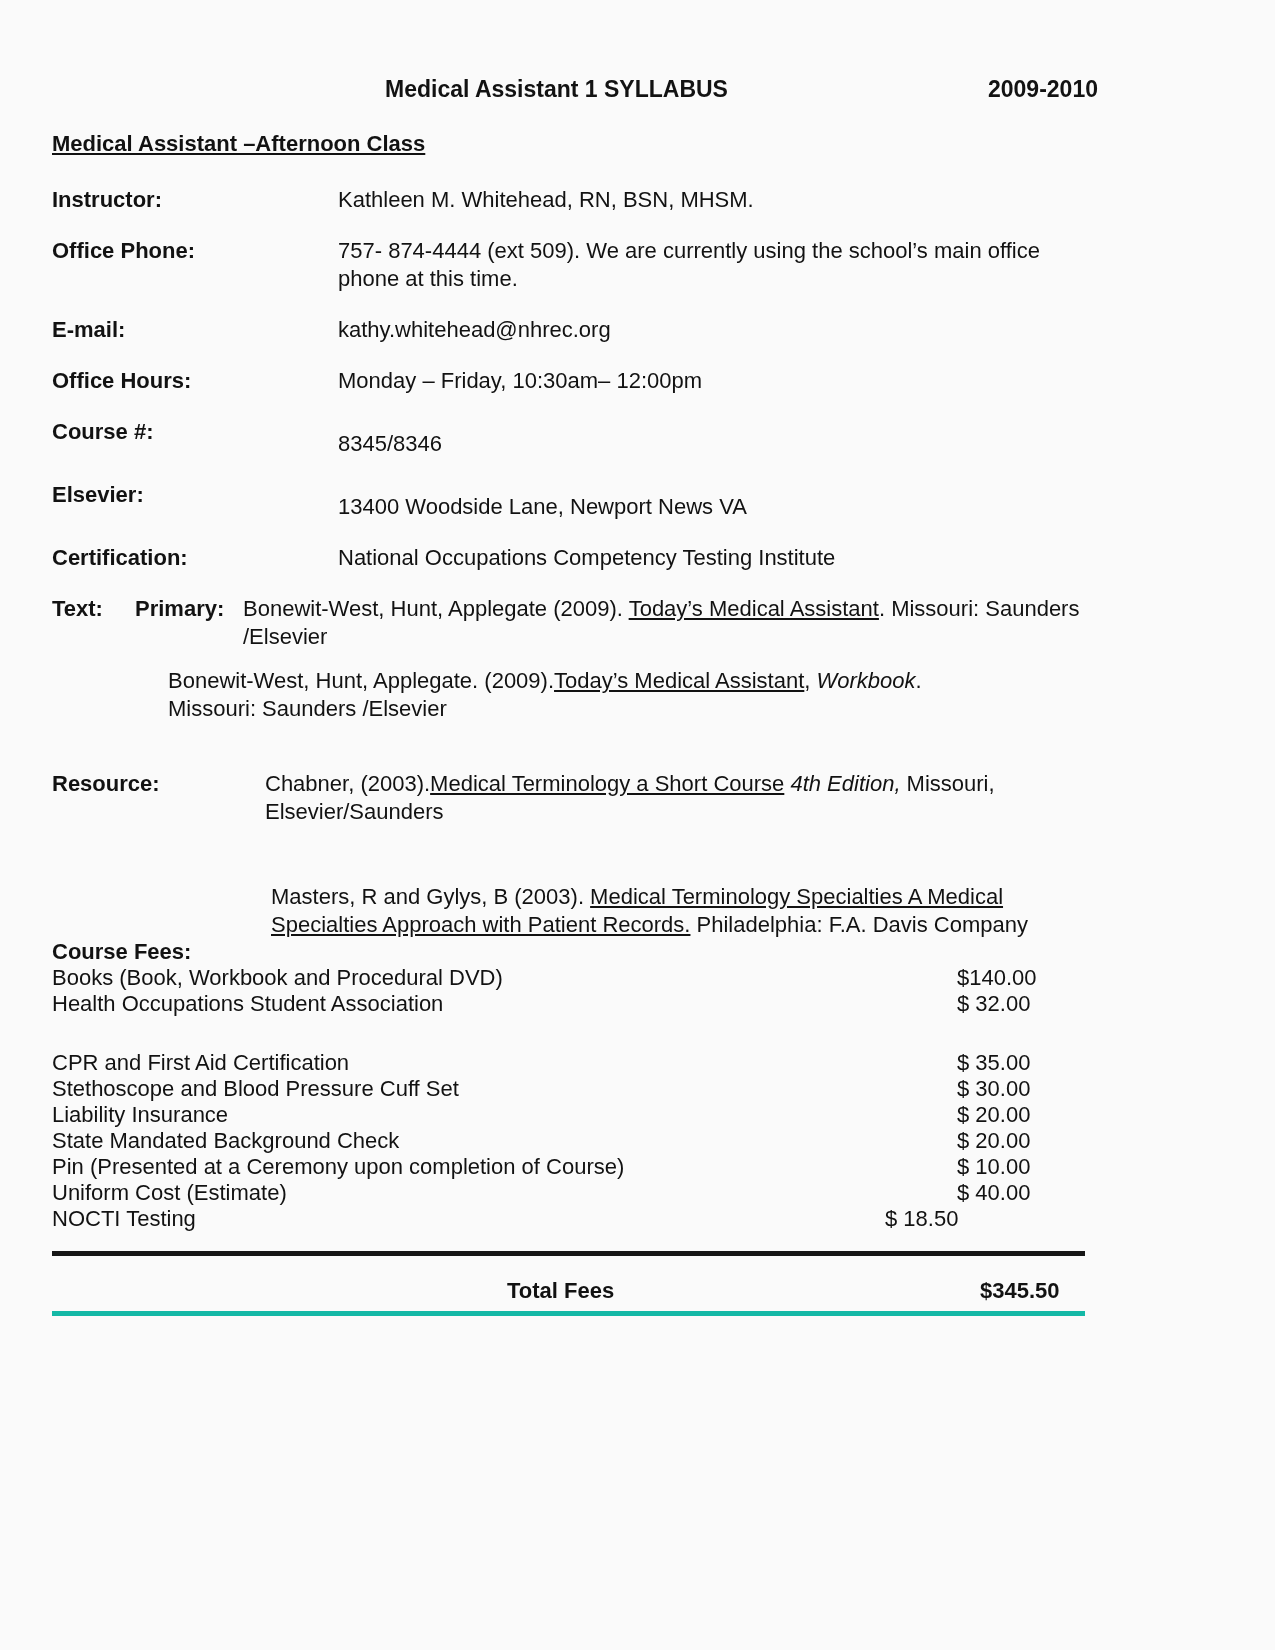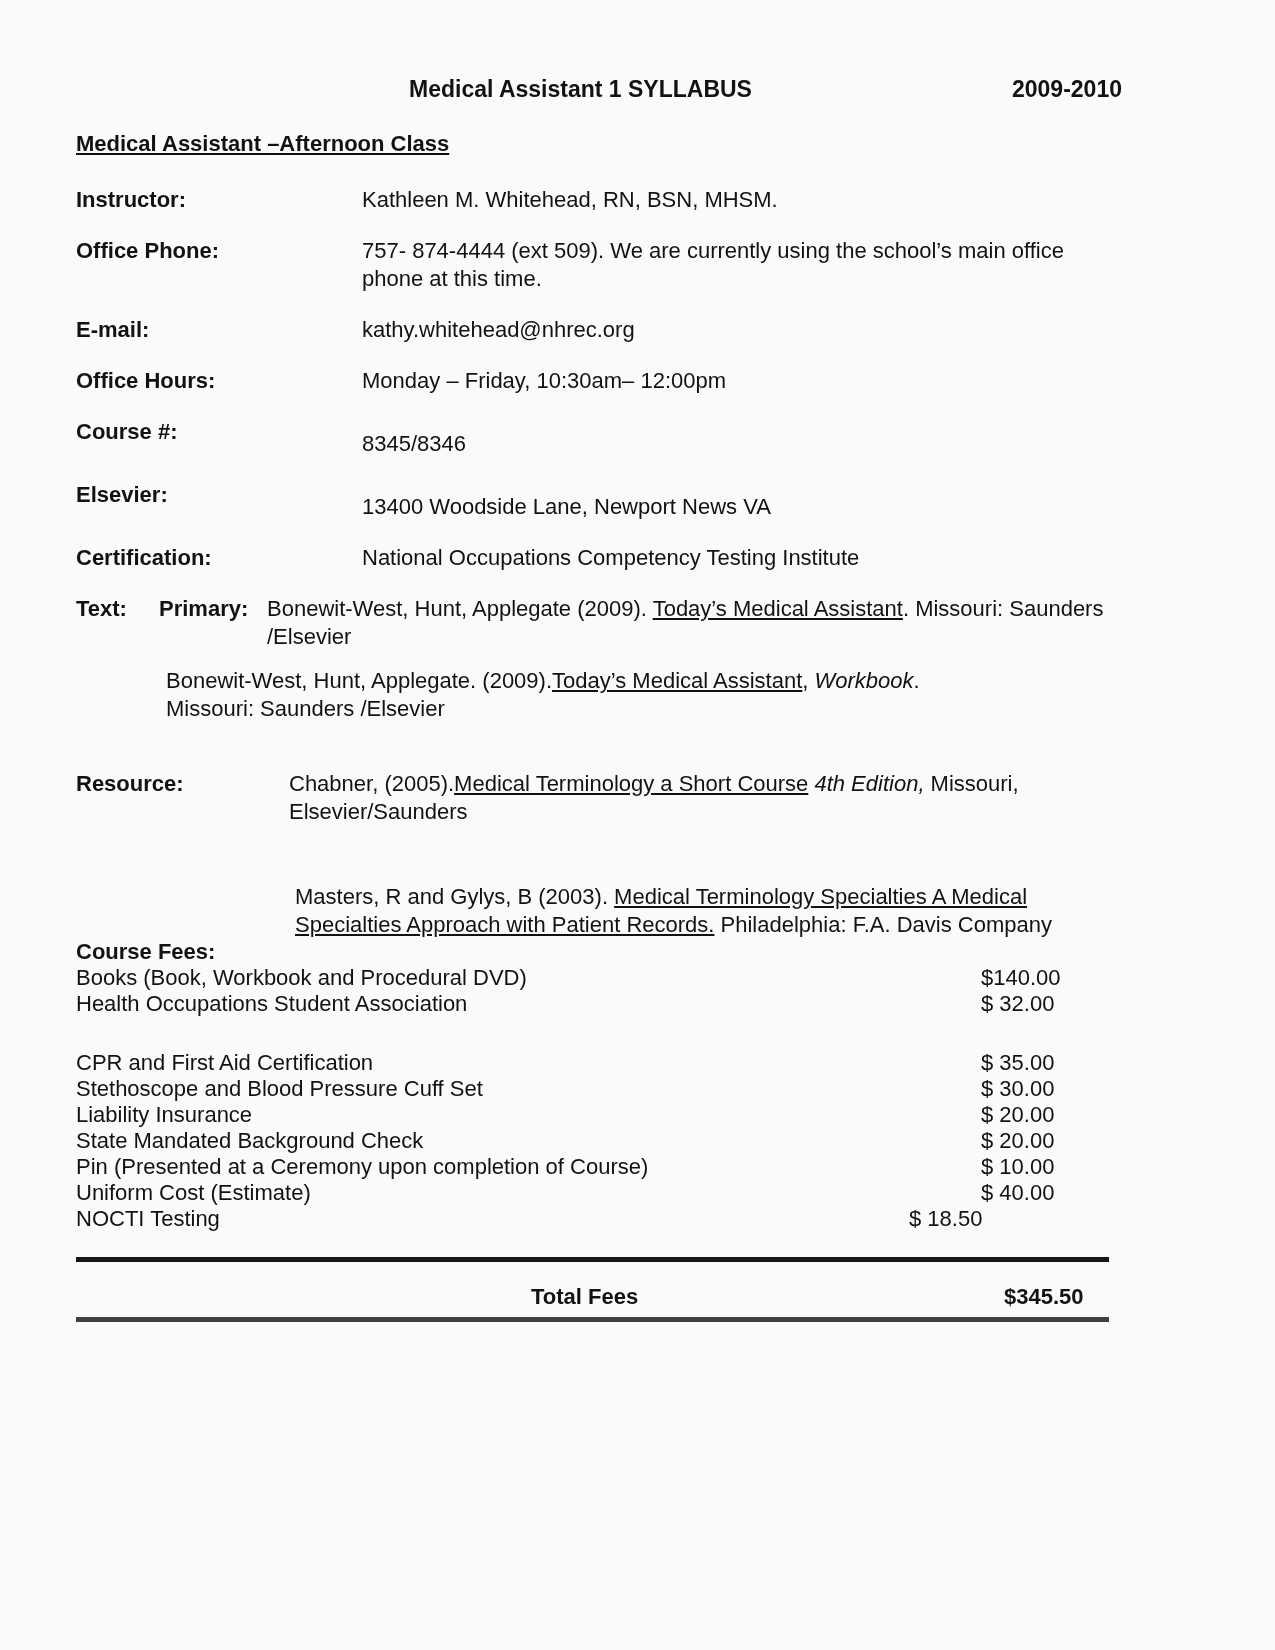--- a/index.html
+++ b/index.html
@@ -7,21 +7,21 @@
     width: 1275px; height: 1650px;
     background: #fafafa;
     color: #121212;
     font-family: "Liberation Sans", sans-serif;
     font-size: 22px;
     line-height: 28px;
     -webkit-font-smoothing: antialiased;
   }
   .content {
     position: relative;
-    padding: 75px 0 0 76px;
+    padding: 75px 0 0 52px;
     width: 1033px;
   }
   .b { font-weight: bold; }
   .i { font-style: italic; }
   .u { text-decoration: underline; }
   .iu { text-decoration: underline; }
 
   .header { position: relative; height: 28px; font-weight: bold; font-size: 23px; }
   .doc-title { position: absolute; left: 333px; white-space: nowrap; }
   .doc-year  { position: absolute; left: 936px; white-space: nowrap; }
@@ -36,39 +36,39 @@
   .info-row { display: flex; margin-bottom: 23px; }
   .info-row .label { width: 286px; flex-shrink: 0; font-weight: bold; }
   .info-row .value { max-width: 720px; }
   .info-row .value.b { font-weight: normal; margin-top: 12px; }
 
   .text-row { display: flex; margin-top: 17px; }
   .text-label { width: 83px; flex-shrink: 0; font-weight: bold; }
   .primary-label { width: 108px; flex-shrink: 0; font-weight: bold; }
 
   .citation { max-width: 845px; }
-  .citation-2 { margin-left: 90px; margin-top: 16px; }
+  .citation-2 { margin-left: 116px; margin-top: 16px; }
 
   .resource-row { display: flex; margin-top: 47px; }
   .resource-label { width: 213px; flex-shrink: 0; font-weight: bold; }
 
   .citation-masters { margin-left: 219px; margin-top: 57px; }
 
   .fees-heading { font-weight: bold; line-height: 26px; }
   .fee-row { position: relative; line-height: 26px; }
   .fee-amount { position: absolute; left: 905px; top: 0; white-space: nowrap; }
   .fee-amount.shift { left: 833px; }
   .fee-gap { height: 33px; }
 
   .total-box {
     position: relative;
-    margin-top: 25px;
+    margin-top: 19px;
     height: 55px;
     border-top: 5px solid #161616;
-    border-bottom: 5px solid #404040;
+    border-bottom: 5px solid #14b8a6;
     font-weight: bold;
   }
   .total-label  { position: absolute; left: 455px; top: 21px; white-space: nowrap; }
   .total-amount { position: absolute; left: 928px; top: 21px; white-space: nowrap; }
 </style>
 </head>
 <body>
 
 <div class="content">
 
@@ -120,21 +120,21 @@
   </div>
 
   <div class="citation citation-2">
     <div><span>Bonewit-West, Hunt, Applegate. (2009).</span><span class="iu">Today’s Medical Assistant</span><span>, </span><span class="i">Workbook</span><span>.</span></div>
     <div>Missouri: Saunders /Elsevier</div>
   </div>
 
   <div class="resource-row">
     <span class="resource-label">Resource:</span>
     <div class="citation">
-      <div><span>Chabner, (2005).</span><span class="iu">Medical Terminology a Short Course</span><span class="i"> 4th Edition,</span><span> Missouri,</span></div>
+      <div><span>Chabner, (2003).</span><span class="iu">Medical Terminology a Short Course</span><span class="i"> 4th Edition,</span><span> Missouri,</span></div>
       <div>Elsevier/Saunders</div>
     </div>
   </div>
 
   <div class="citation citation-masters">
     <div><span>Masters, R and Gylys, B (2003). </span><span class="u">Medical Terminology Specialties A Medical</span></div>
     <div><span class="u">Specialties Approach with Patient Records.</span><span> Philadelphia: F.A. Davis Company</span></div>
   </div>
 
   <div class="fees-heading">Course Fees:</div>

